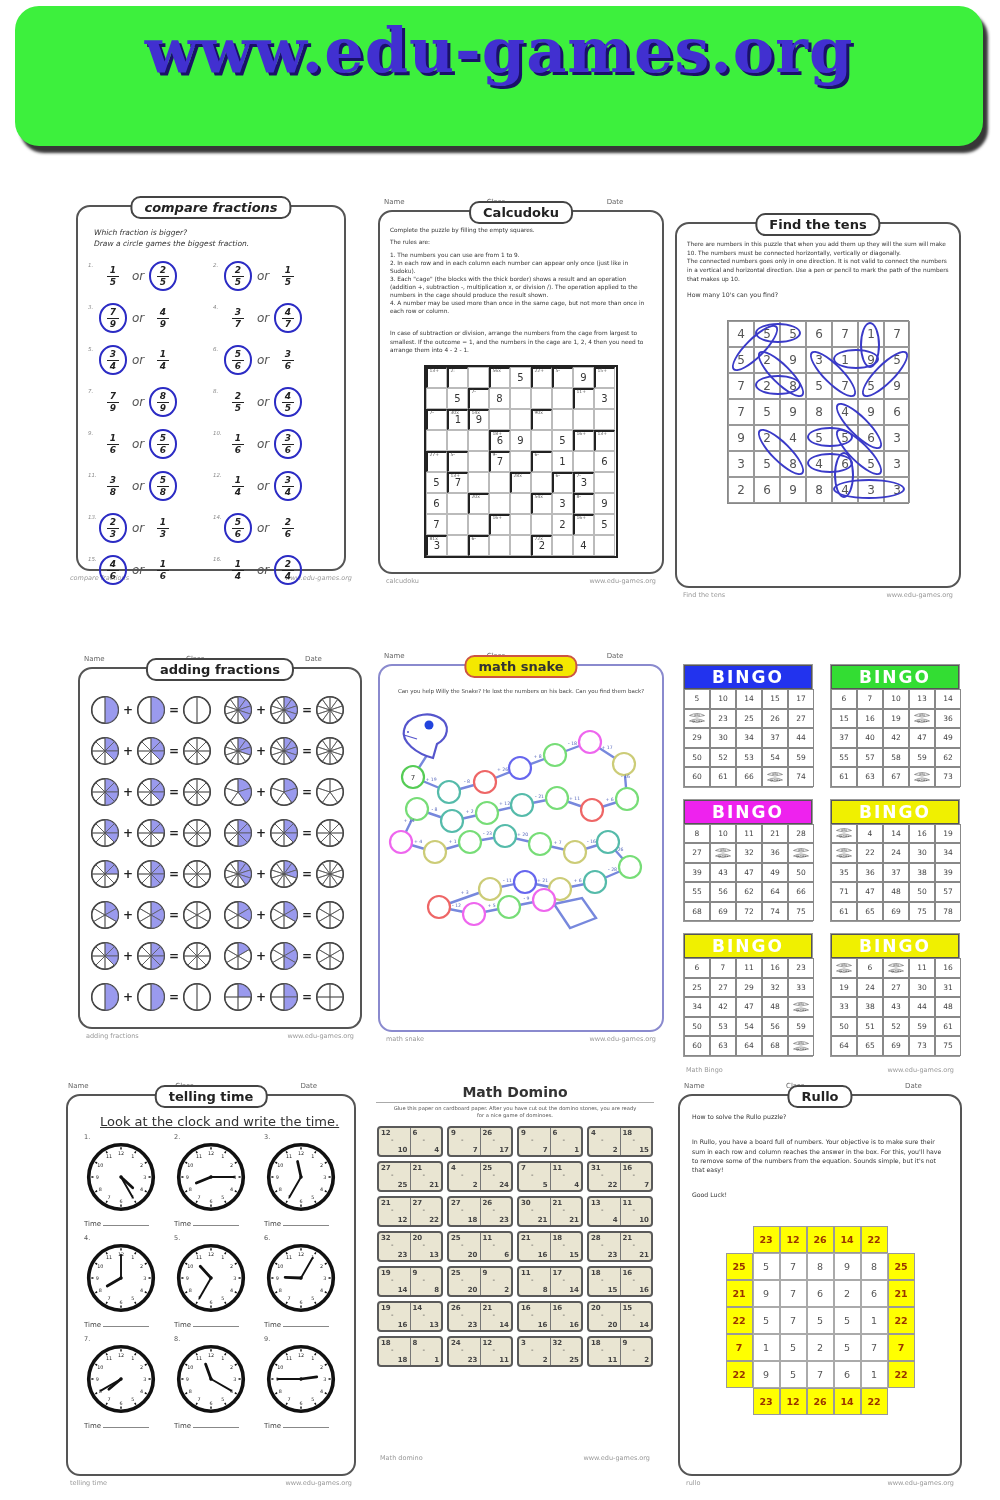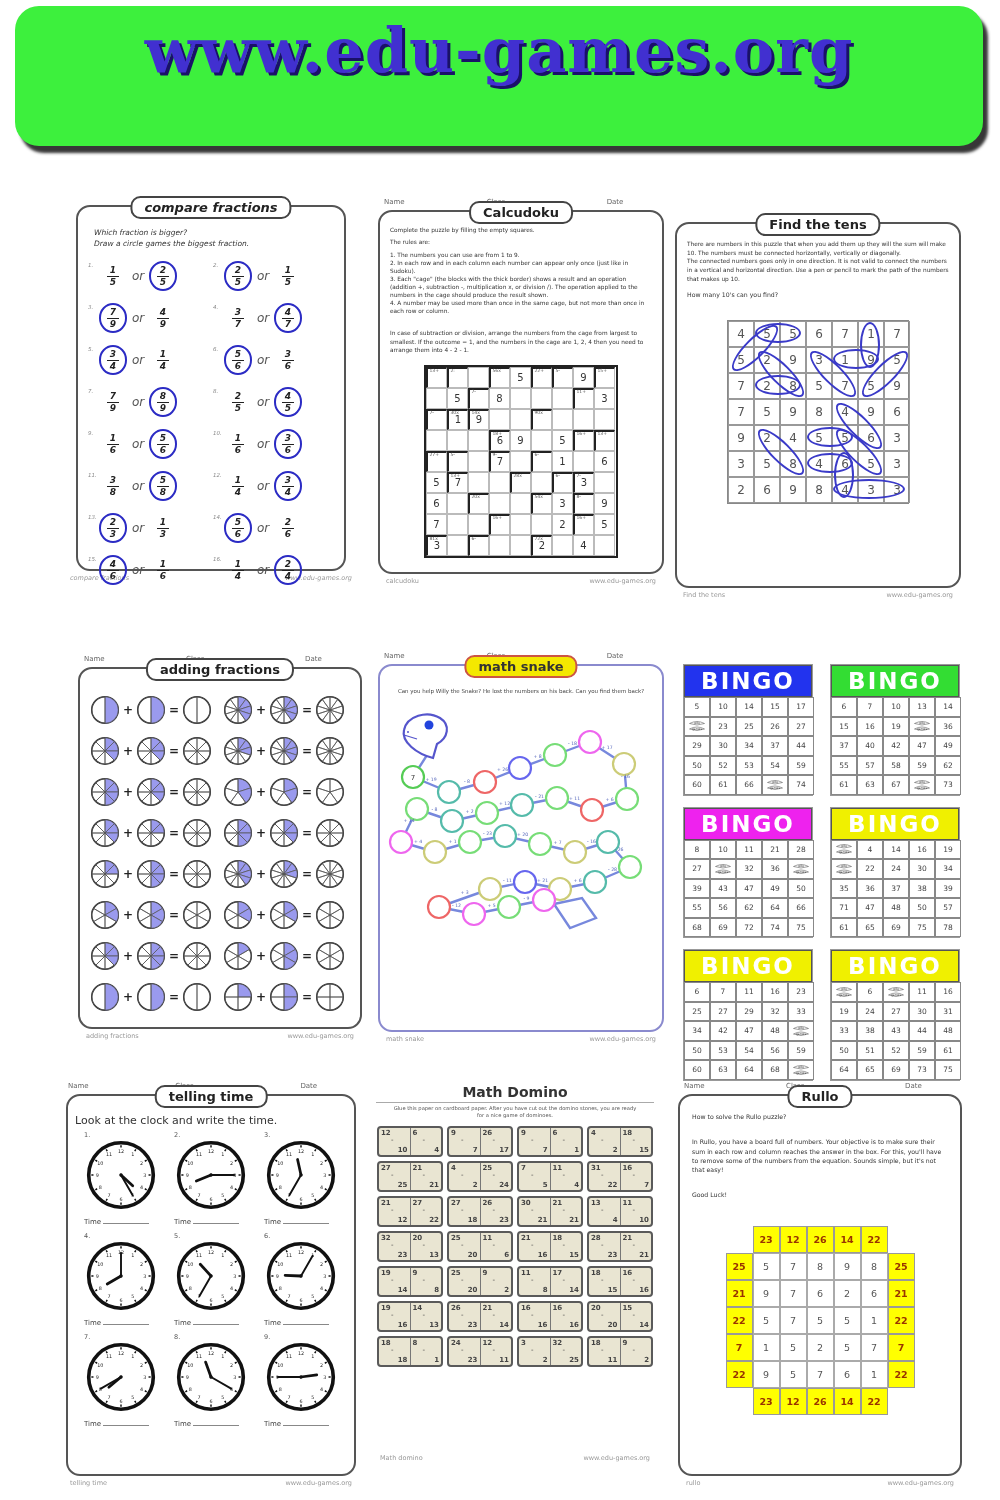--- a/index.html
+++ b/index.html
@@ -49,27 +49,27 @@
   
   .af-grid{display:grid;grid-template-columns:1fr 1fr;row-gap:7px;padding:24px 4px 6px 10px;}
   .af-item{display:flex;align-items:center;height:34px;gap:2px;}
   .af-op{font-weight:bold;font-size:12px;color:#222;margin:0 1px;}
   
   .ms-panel{border-color:#8a8ace;}
   .ms-q{font-size:5.5px;color:#444;text-align:center;margin-top:22px;}
   
   .bingo-grid{display:grid;grid-template-columns:repeat(2,130px);column-gap:17px;row-gap:11px;padding:8px 0 0 5px;}
   .bcard{border:1px solid #999;}
-  .bhead{height:32px;display:flex;align-items:center;justify-content:center;font-size:23px;font-weight:bold;
+  .bhead{height:24px;display:flex;align-items:center;justify-content:center;font-size:17px;font-weight:bold;
     color:#fff;letter-spacing:2px;border:1px solid #555;box-sizing:border-box;}
   .bcells{display:grid;grid-template-columns:repeat(5,26px);}
   .bcell{width:26px;height:19.5px;border:0.5px solid #888;box-sizing:border-box;display:flex;align-items:center;
     justify-content:center;font-size:7.5px;color:#444;background:#fff;}
   
-  .tt-intro{font-size:11px;color:#333;margin:18px 0 2px 7px;}
+  .tt-intro{font-size:13px;color:#333;margin:18px 0 2px 32px;text-decoration:underline;}
   .tt-grid{display:grid;grid-template-columns:repeat(3,1fr);row-gap:6px;padding:2px 8px;}
   .tt-item{text-align:center;}
   .tt-n{font-size:6.5px;color:#555;text-align:left;margin-left:8px;}
   .tt-time{font-size:7px;color:#444;text-align:left;margin:2px 0 0 8px;}
   .tt-line{display:inline-block;width:46px;border-bottom:1px solid #888;height:6px;}
   
   .md-title{text-align:center;font-size:14px;font-weight:bold;color:#333;margin-top:2px;}
   .md-rule{border:none;border-top:1px solid #aaa;margin:2px 4px;}
   .md-sub{font-size:5.2px;color:#555;text-align:center;margin:0 20px 6px 20px;line-height:1.4;}
   .md-grid{display:grid;grid-template-columns:repeat(4,66px);column-gap:4px;row-gap:4px;padding-left:5px;}

